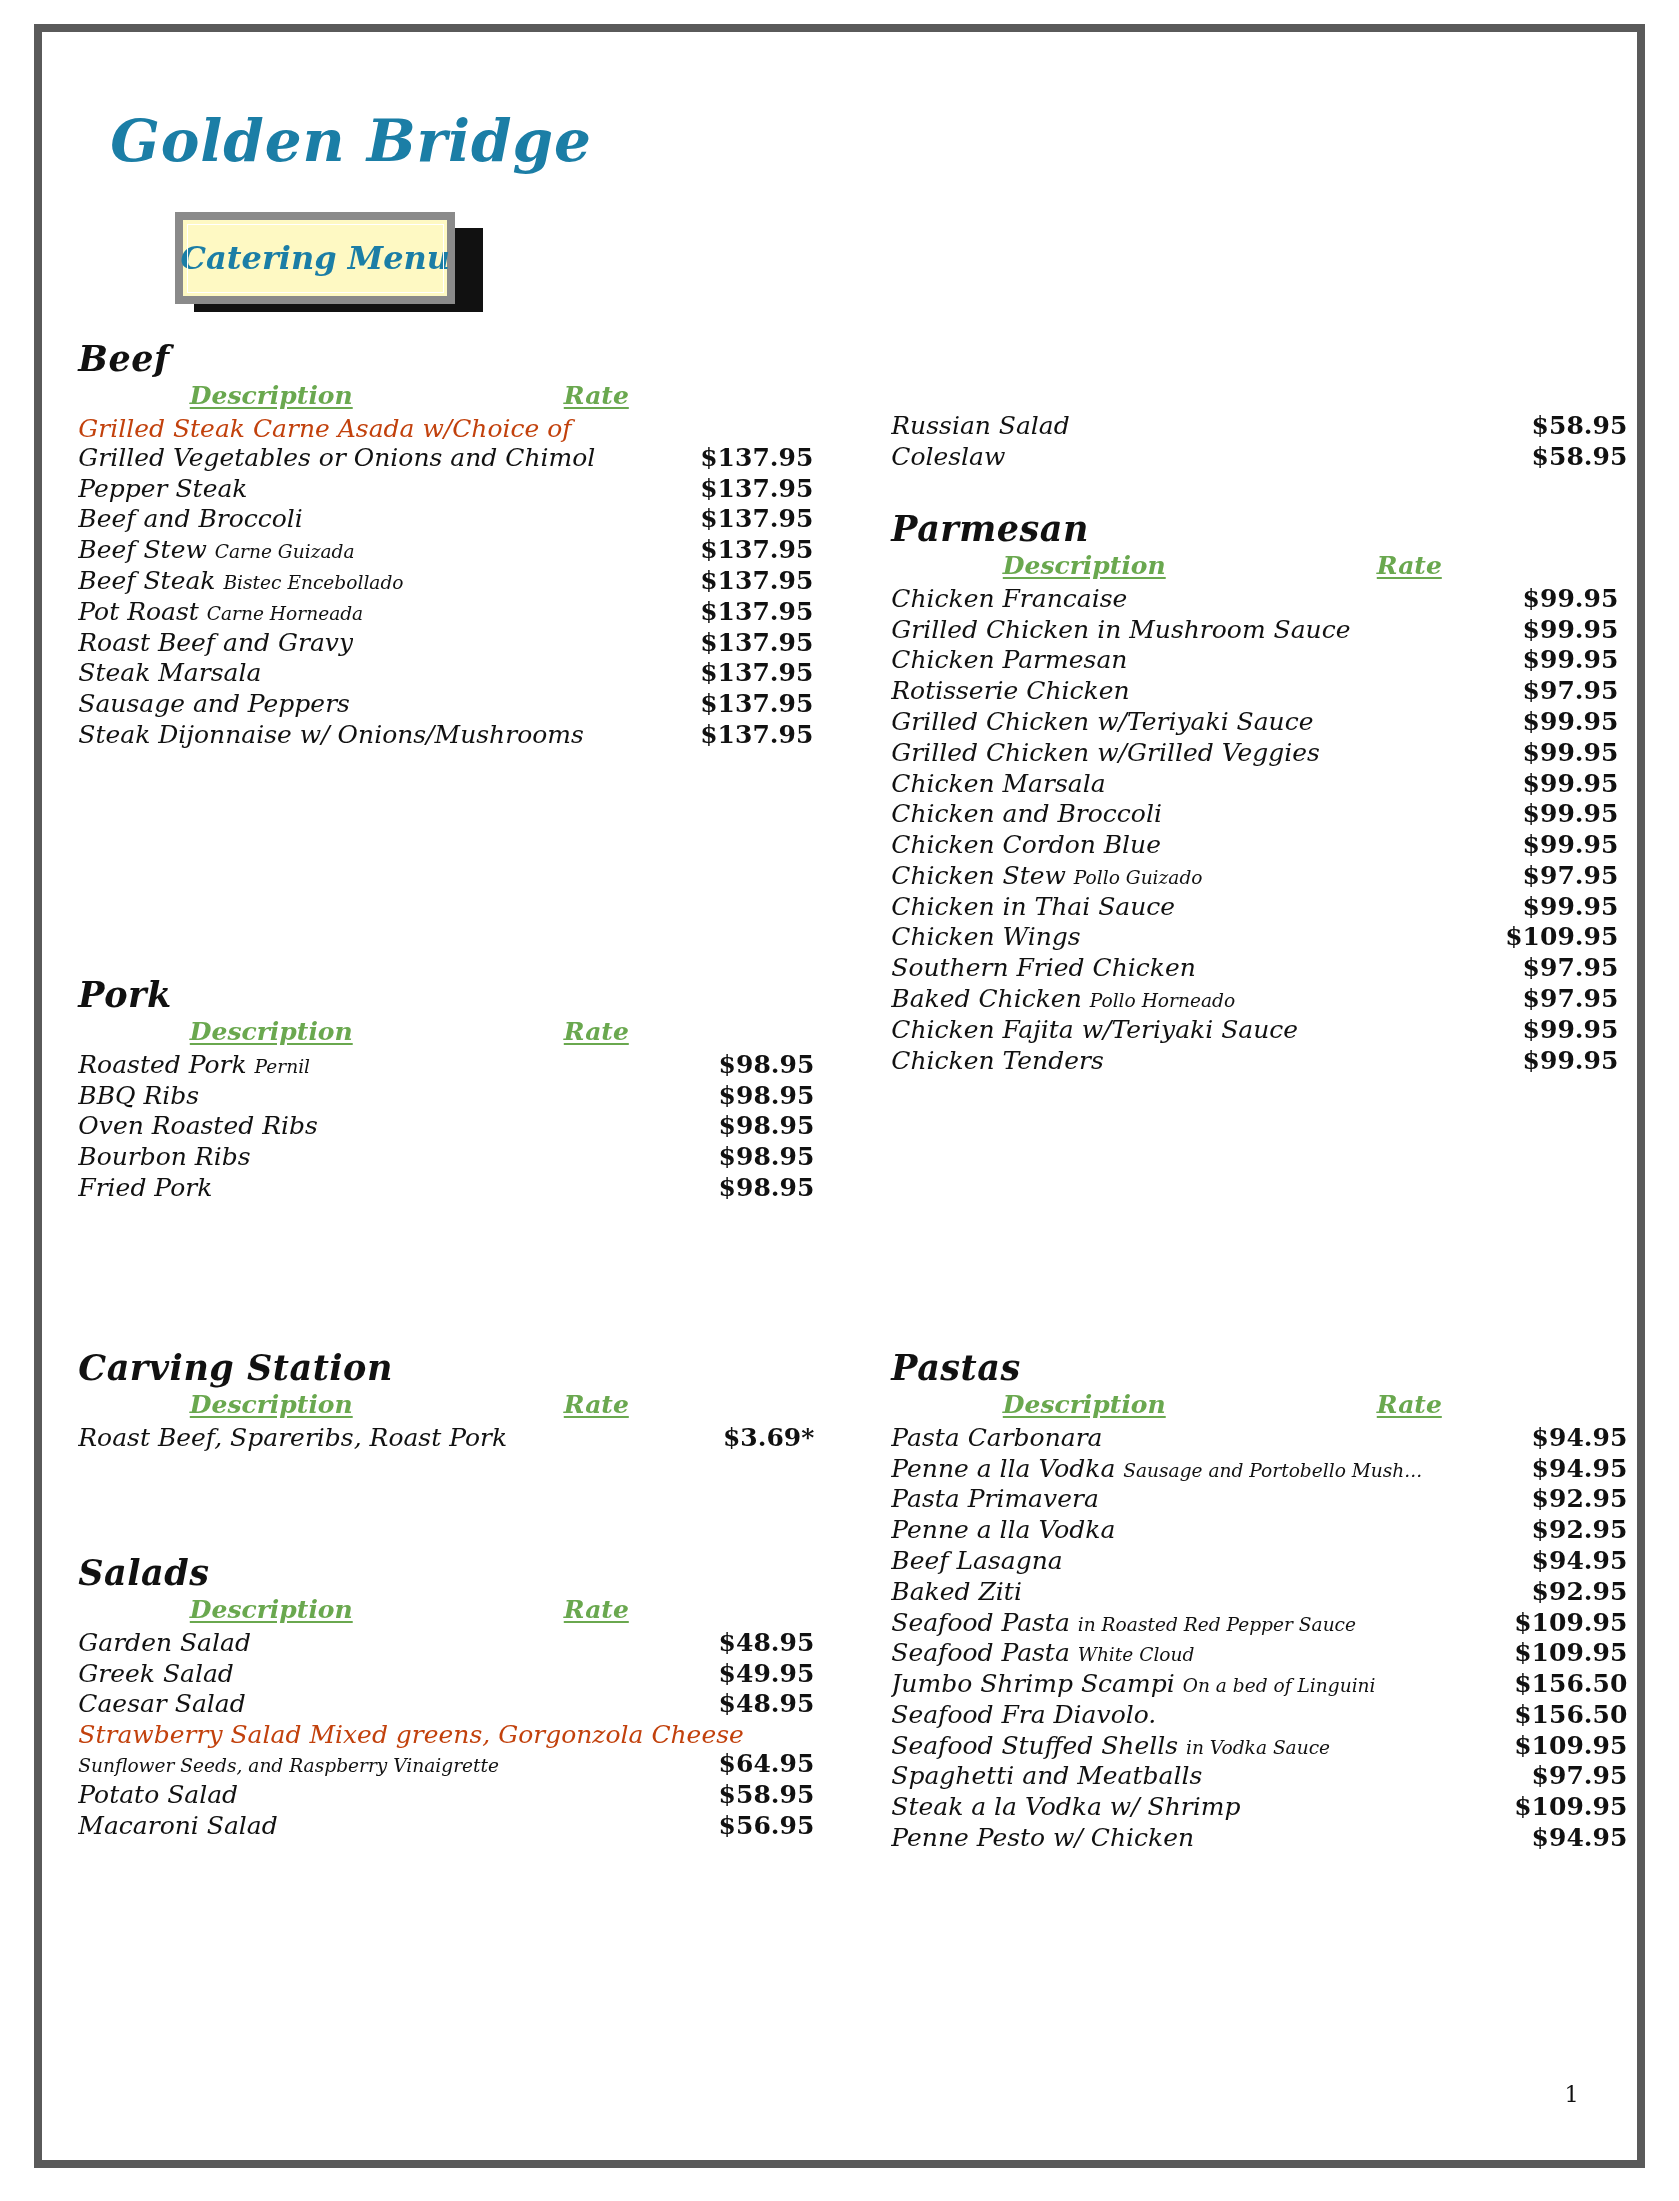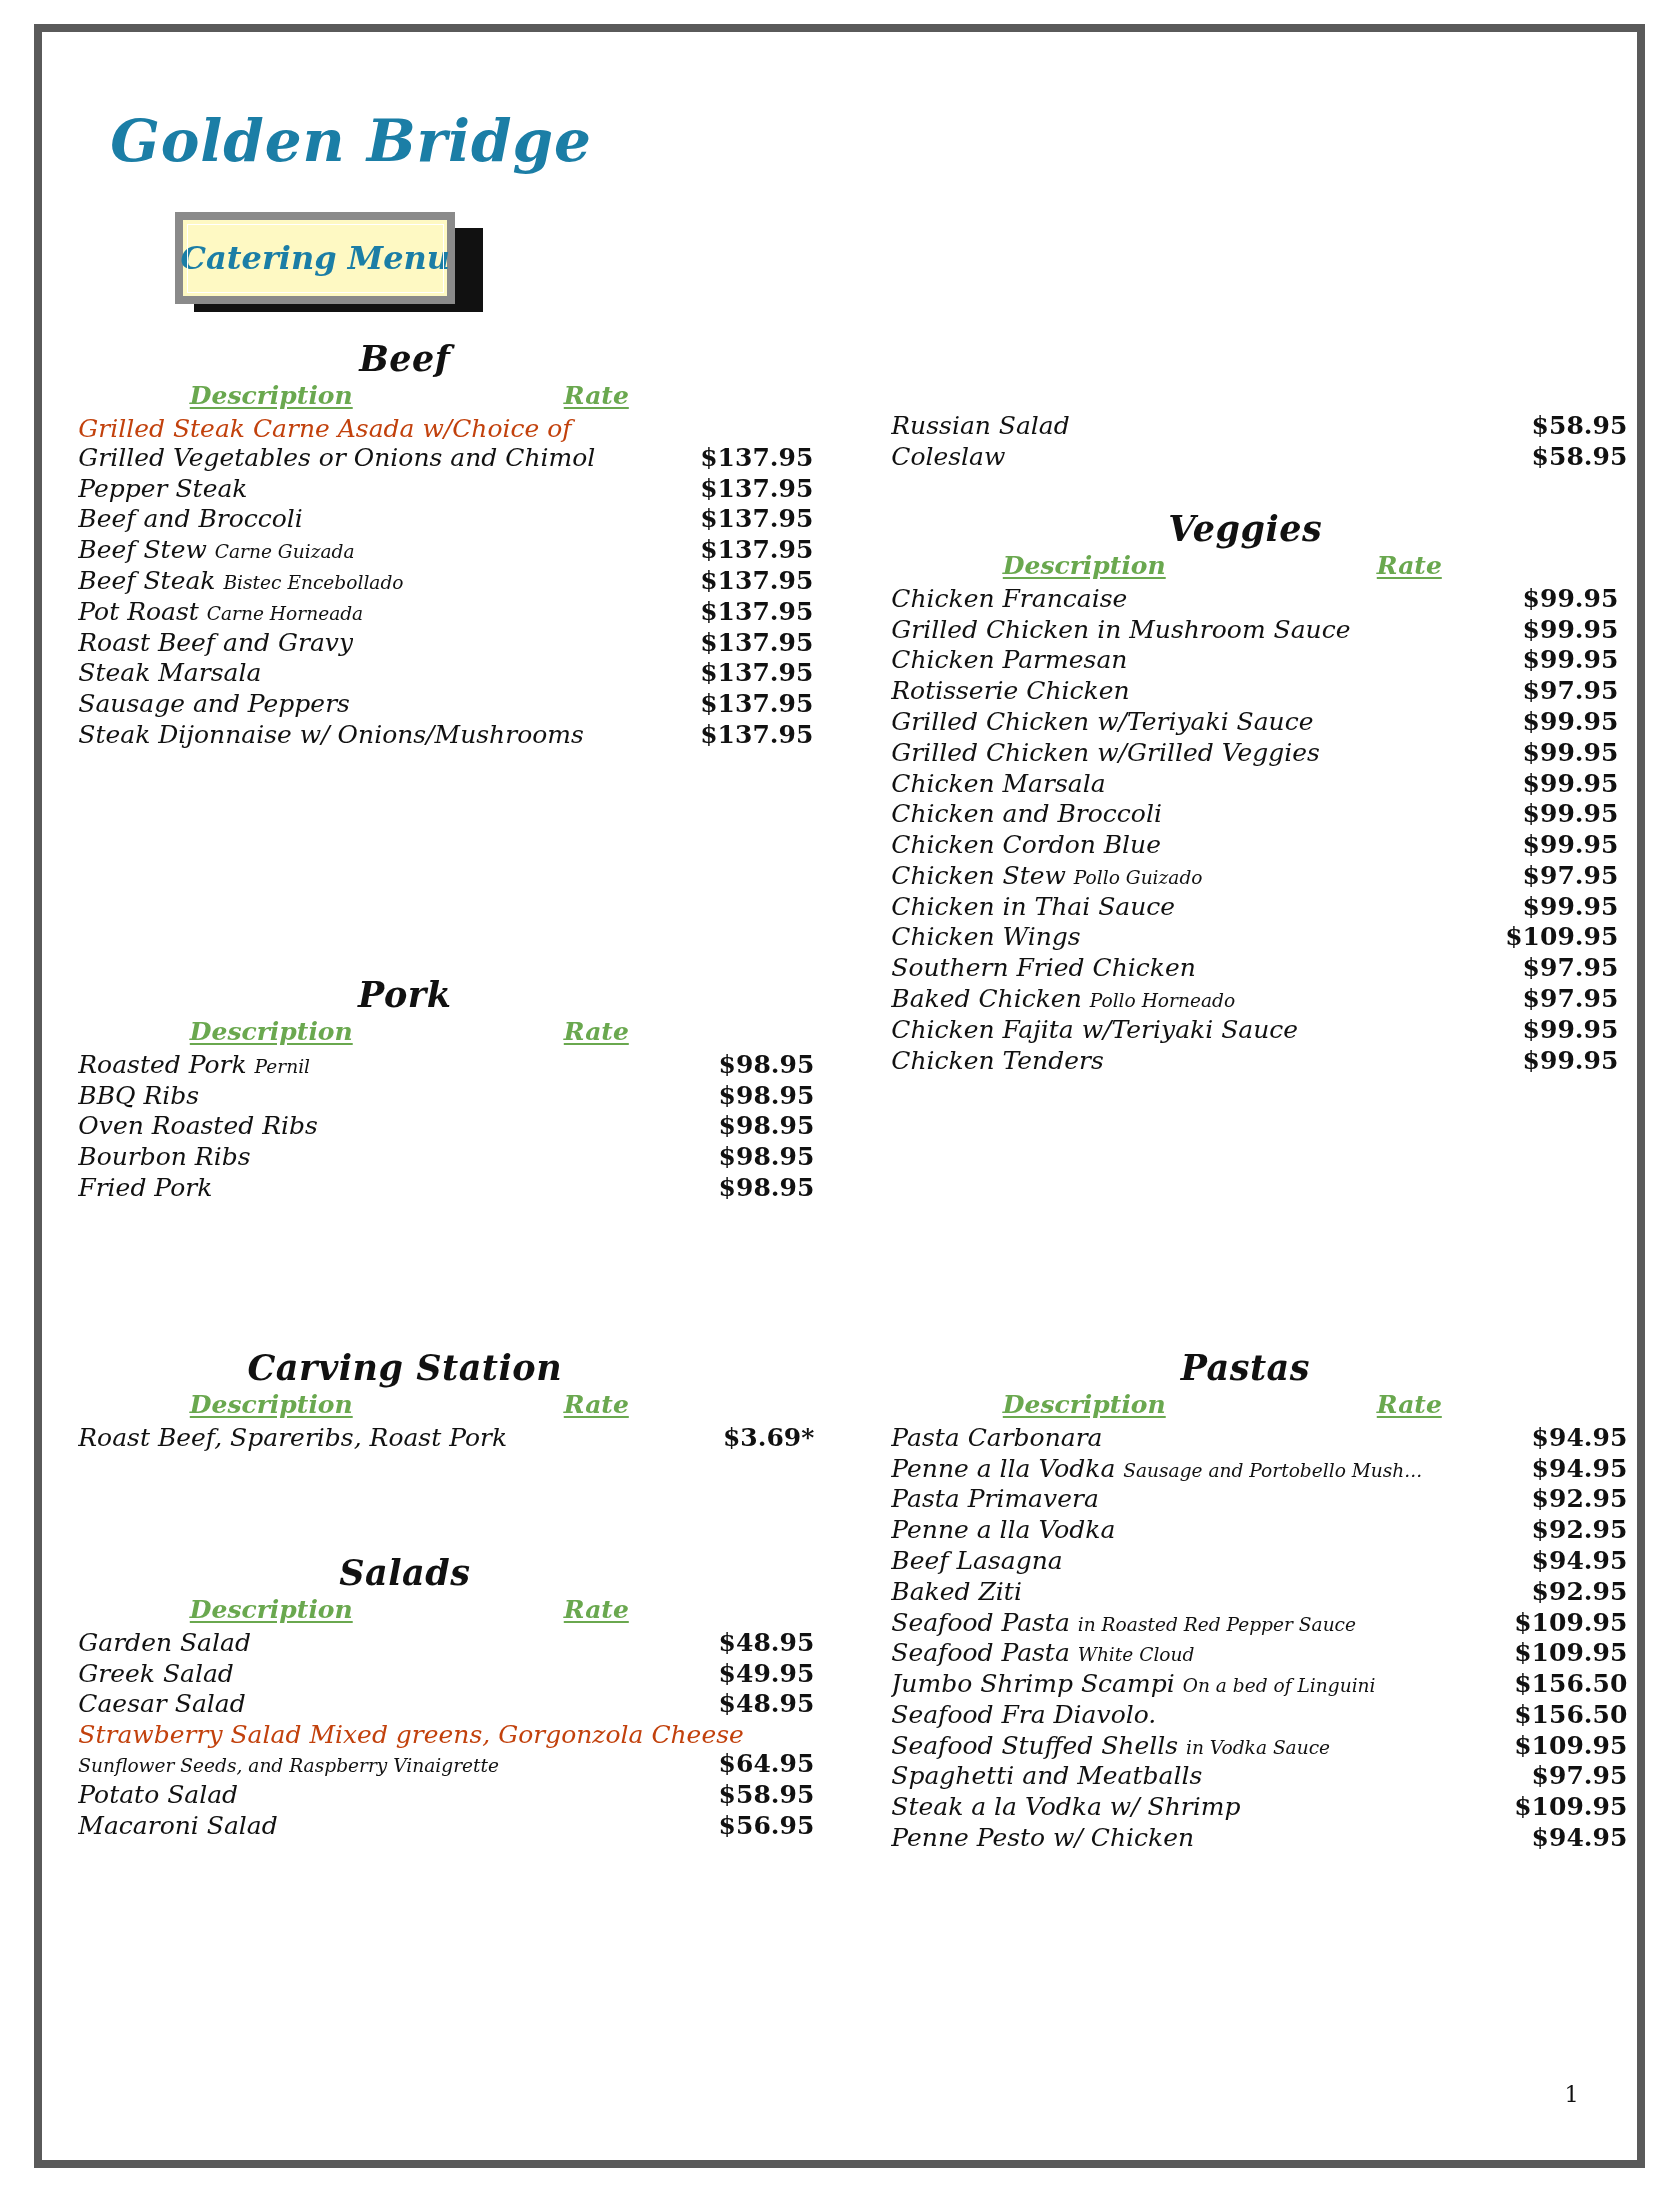--- a/index.html
+++ b/index.html
@@ -113,21 +113,21 @@
     top: 0;
     width: 746px;
     height: 100%;
   }
 
   .section {
     position: absolute;
     width: 100%;
   }
   .section-title {
-    text-align: center;
+    text-align: left;
     font-family: "DejaVu Serif", serif;
     font-style: italic;
     font-weight: bold;
     font-size: 35px;
     color: #111111;
     margin-bottom: 1.9px;
     letter-spacing: 0.5px;
   }
   .section-title.narrow {
     width: 653px;
@@ -406,21 +406,21 @@
                 <span class="item-price">$58.95</span>
               </div>
               <div class="item-row">
                 <span class="item-name">Coleslaw</span>
                 <span class="item-price">$58.95</span>
               </div>
             </div>
           </div>
 
           <div class="section" style="top:466px;">
-            <div class="section-title" style="width:708px;">Veggies</div>
+            <div class="section-title" style="width:708px;">Parmesan</div>
             <div class="hdr-row" style="width:653px;">
               <span class="hdr-desc">Description</span>
               <span class="hdr-rate">Rate</span>
             </div>
             <div class="items" style="width:727px;">
               <div class="item-row">
                 <span class="item-name">Chicken Francaise</span>
                 <span class="item-price">$99.95</span>
               </div>
               <div class="item-row">

